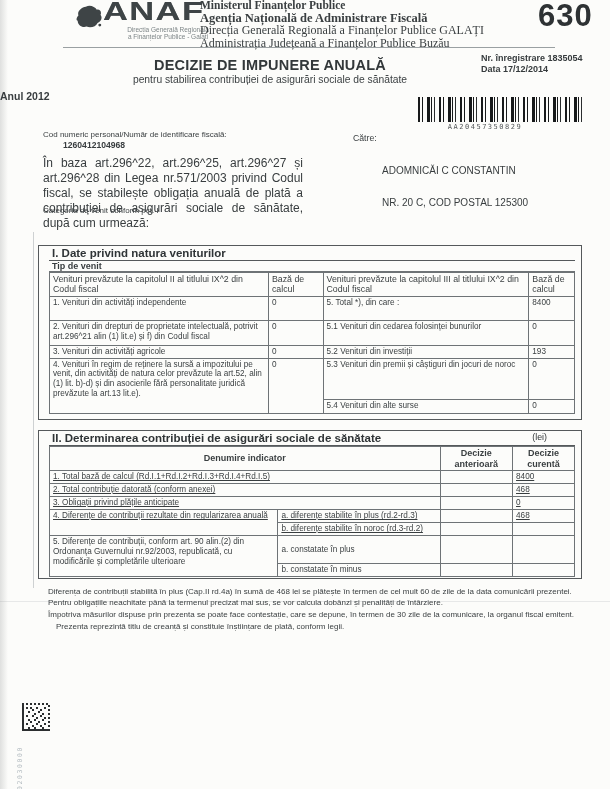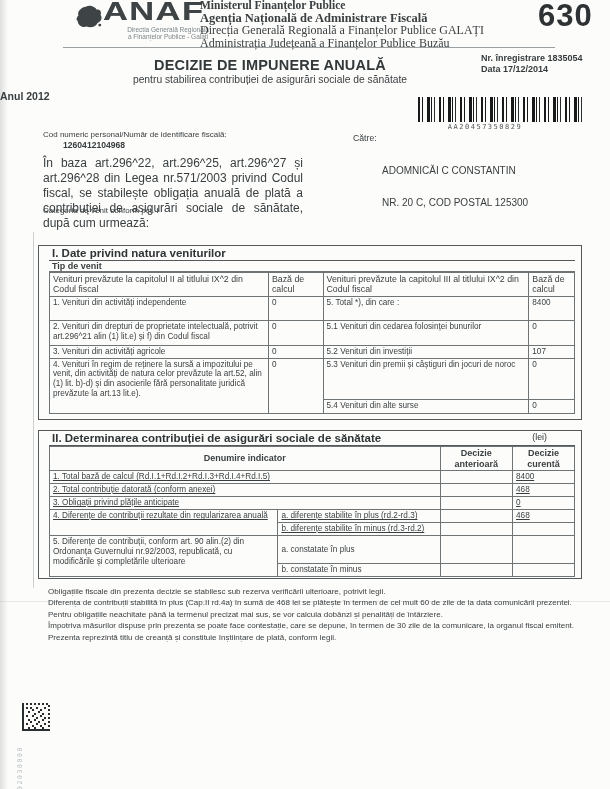--- a/index.html
+++ b/index.html
@@ -62,21 +62,21 @@
   tr.hd{height:24px;} tr.r1{height:24px;margin-top:44px;} tr.r2{height:25px;} tr.r3{height:10px;}
   tr.r4a{height:41px;} tr.r4b{height:14px;}
   
   table.grid2 td{text-align:left;}
   tr.hd2{height:21px;} tr.hd2 td{font-weight:bold;font-size:9px;text-align:center;vertical-align:middle;}
   tr.s{height:13px;text-decoration:underline;} tr.r5a{height:28px;} tr.r5b{height:13px;}
 
   
   .footnotes{left:48px;top:586px;width:560px;font-size:8px;line-height:11.3px;color:#3c4143;}
   .footnotes div{white-space:nowrap;}
-  .fn-last{margin-top:1px;}
+  .fn-last{margin-top:1px;margin-left:8px;}
 
   .datamatrix{left:22px;top:703px;}
   .vcode{left:16px;top:742px;height:48px;writing-mode:vertical-rl;transform:rotate(180deg);
          font-size:6.5px;letter-spacing:1.6px;color:#b4bcc1;font-family:"DejaVu Sans Mono","Liberation Mono",monospace;}
 </style>
 </head>
 <body>
 
 <div class="page">
 
@@ -154,21 +154,21 @@
       <tr class="r2">
         <td>2. Venituri din drepturi de proprietate intelectuală, potrivit art.296^21 alin (1) lit.e) și f) din Codul fiscal</td>
         <td class="val">0</td>
         <td>5.1 Venituri din cedarea folosinței bunurilor</td>
         <td class="val">0</td>
       </tr>
       <tr class="r3">
         <td>3. Venituri din activități agricole</td>
         <td class="val">0</td>
         <td>5.2 Venituri din investiții</td>
-        <td class="val">107</td>
+        <td class="val">193</td>
       </tr>
       <tr class="r4a">
         <td rowspan="2">4. Venituri în regim de reținere la sursă a impozitului pe venit, din activități de natura celor prevăzute la art.52, alin (1) lit. b)-d) și din asocierile fără personalitate juridică prevăzute la art.13 lit.e).</td>
         <td rowspan="2" class="val vmid">0</td>
         <td>5.3 Venituri din premii și câștiguri din jocuri de noroc</td>
         <td class="val">0</td>
       </tr>
       <tr class="r4b">
         <td>5.4 Venituri din alte surse</td>
         <td class="val">0</td>
@@ -210,41 +210,40 @@
         <td></td>
         <td class="val">0</td>
       </tr>
       <tr class="s">
         <td rowspan="2">4. Diferențe de contribuții rezultate din regularizarea anuală</td>
         <td>a. diferențe stabilite în plus (rd.2-rd.3)</td>
         <td></td>
         <td class="val">468</td>
       </tr>
       <tr class="s">
-        <td>b. diferențe stabilite în minus (rd.3-rd.2)</td>
+        <td>b. diferențe stabilite în noroc (rd.3-rd.2)</td>
         <td></td>
         <td class="val"></td>
       </tr>
       <tr class="r5a">
         <td rowspan="2">5. Diferențe de contribuții, conform art. 90 alin.(2) din Ordonanța Guvernului nr.92/2003, republicată, cu modificările și completările ulterioare</td>
         <td style="vertical-align:middle">a. constatate în plus</td>
         <td></td>
         <td></td>
       </tr>
       <tr class="r5b">
         <td>b. constatate în minus</td>
         <td></td>
         <td></td>
       </tr>
     </tbody>
       </table>
   </div>
 
   <div class="abs footnotes">
-    <div>Obligațiile fiscale din prezenta decizie se stabilesc sub rezerva verificării ulterioare, potrivit legii.</div>
     <div>Diferența de contribuții stabilită în plus (Cap.II rd.4a) în sumă de 468 lei se plătește în termen de cel mult 60 de zile de la data comunicării prezentei.</div>
     <div>Pentru obligațiile neachitate până la termenul precizat mai sus, se vor calcula dobânzi și penalități de întârziere.</div>
     <div>Împotriva măsurilor dispuse prin prezenta se poate face contestație, care se depune, în termen de 30 zile de la comunicare, la organul fiscal emitent.</div>
     <div class="fn-last">Prezenta reprezintă titlu de creanță și constituie înștiințare de plată, conform legii.</div>
   </div>
 
   <div class="abs datamatrix">
     <svg width="28" height="28" viewBox="0 0 14 14" shape-rendering="crispEdges">
       <g fill="#2b2e2f">
         <rect x="0" y="0" width="1" height="14"></rect>

